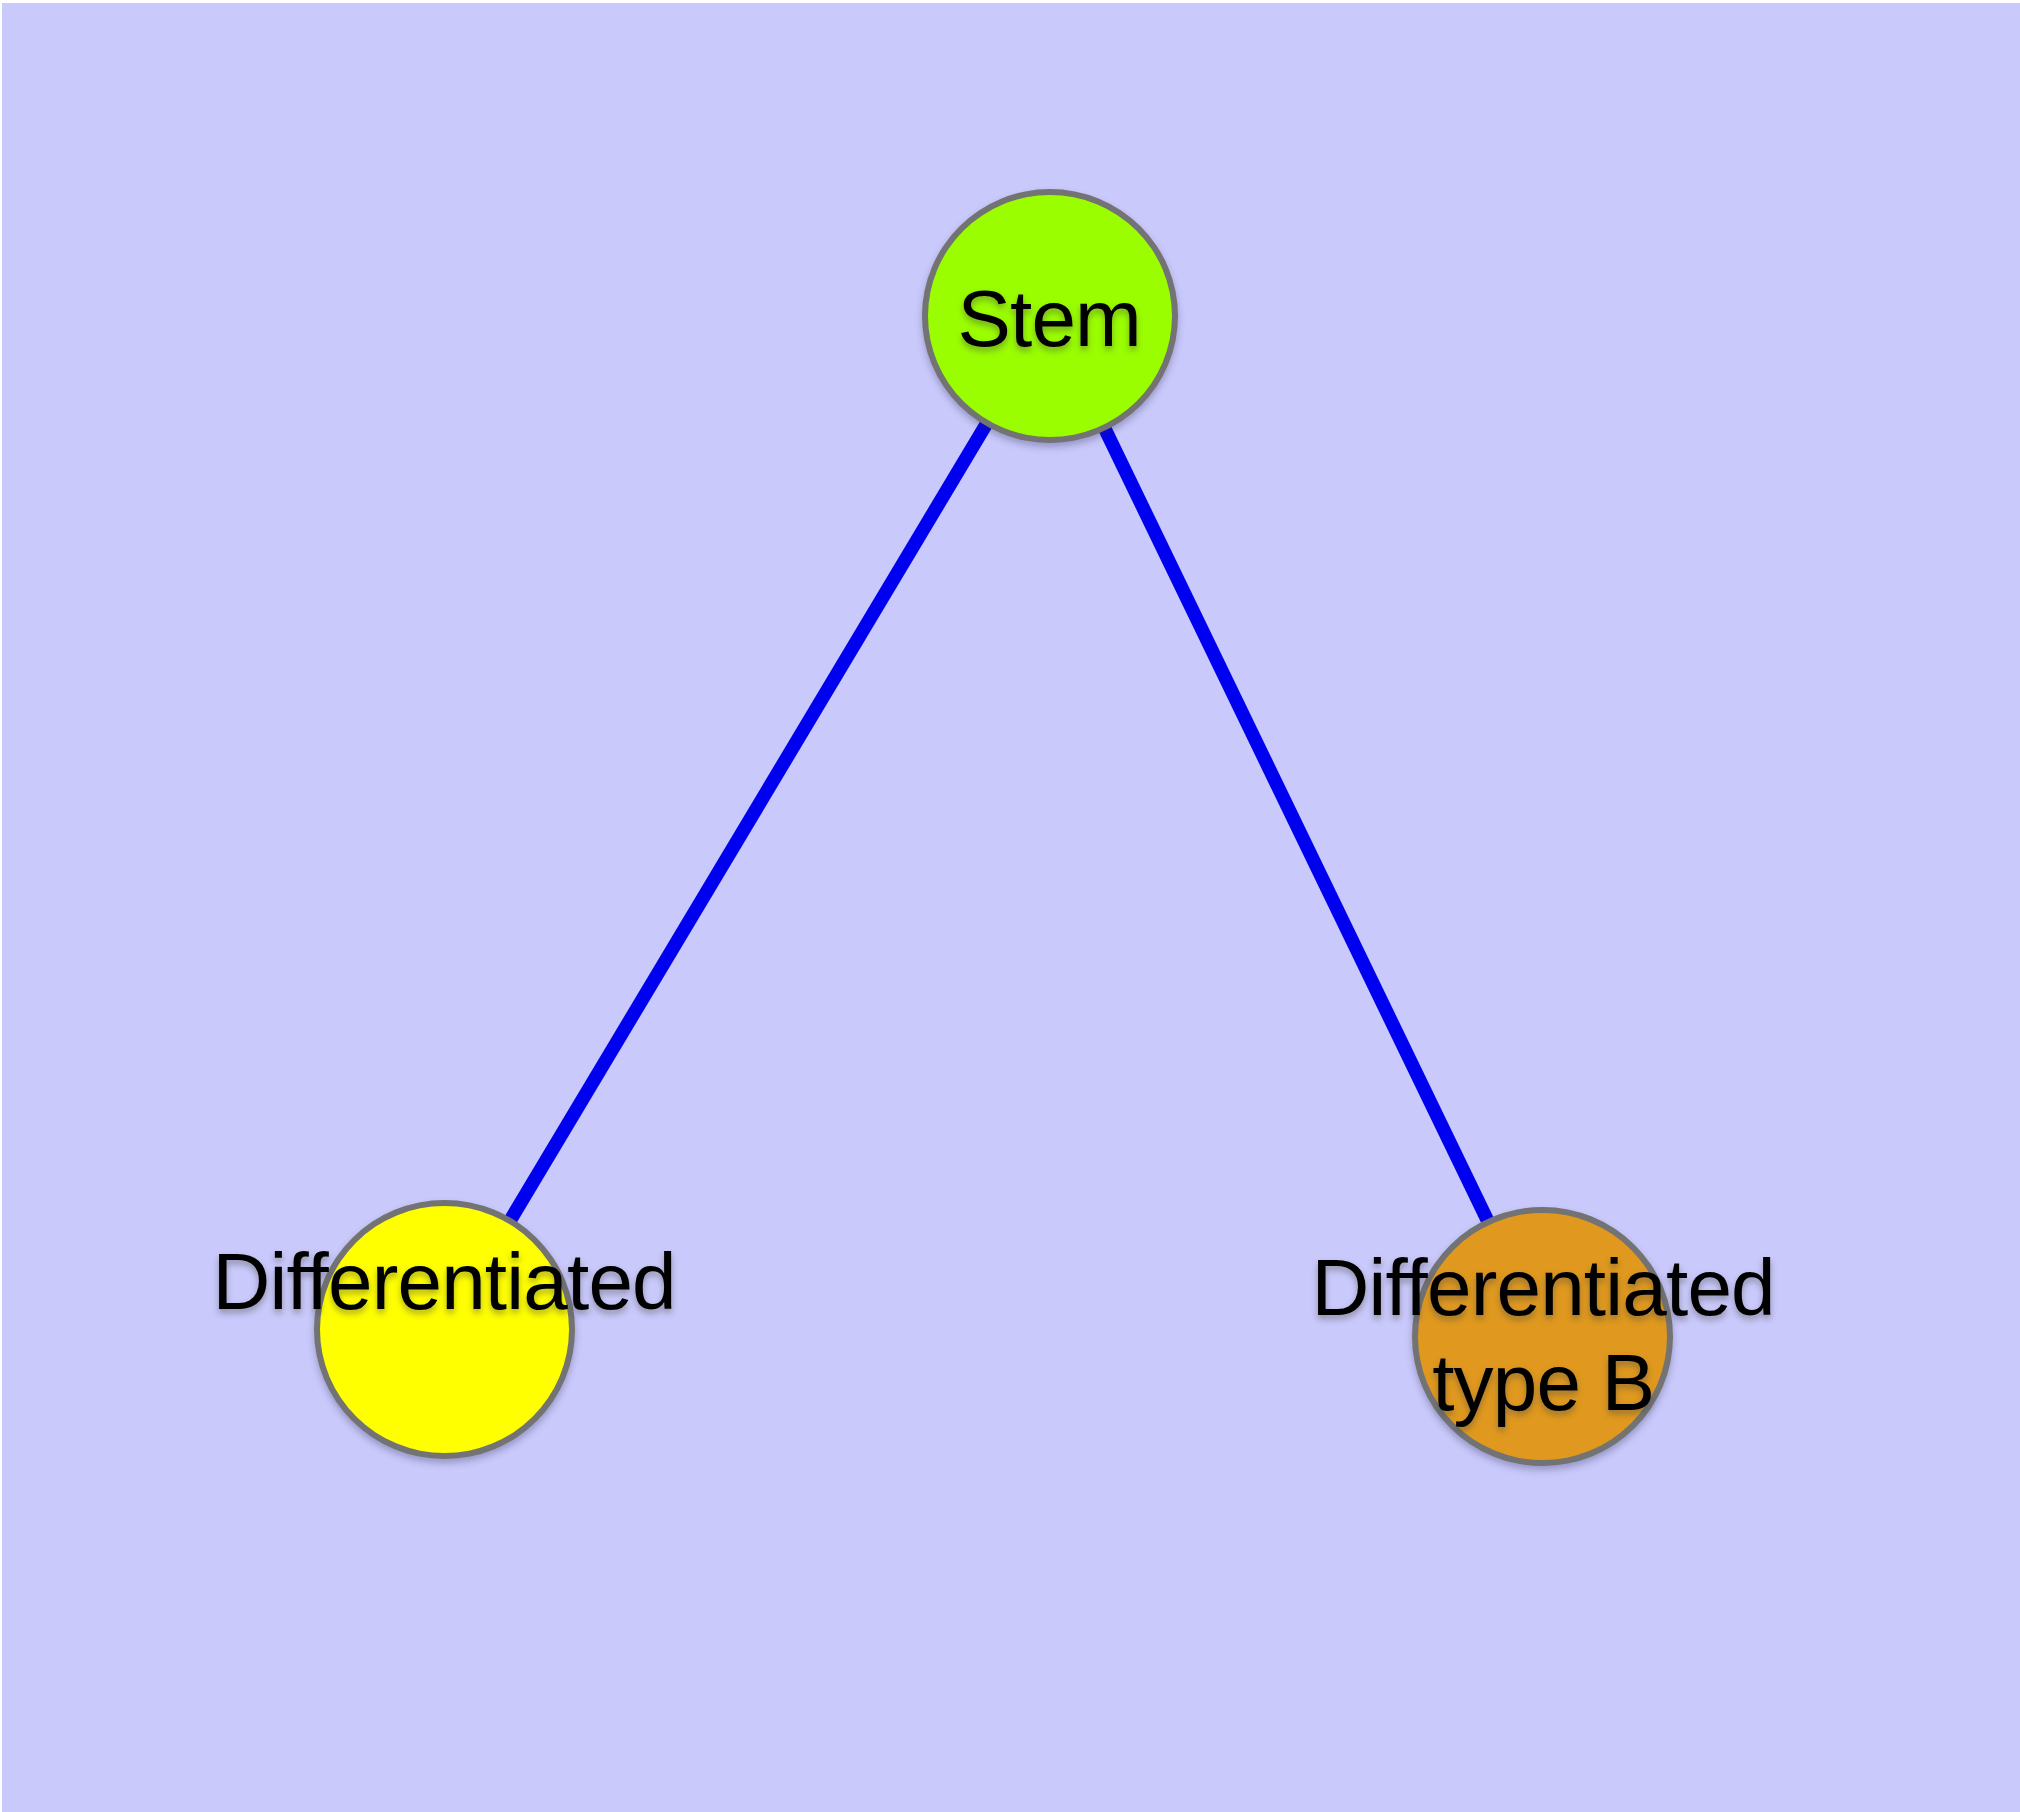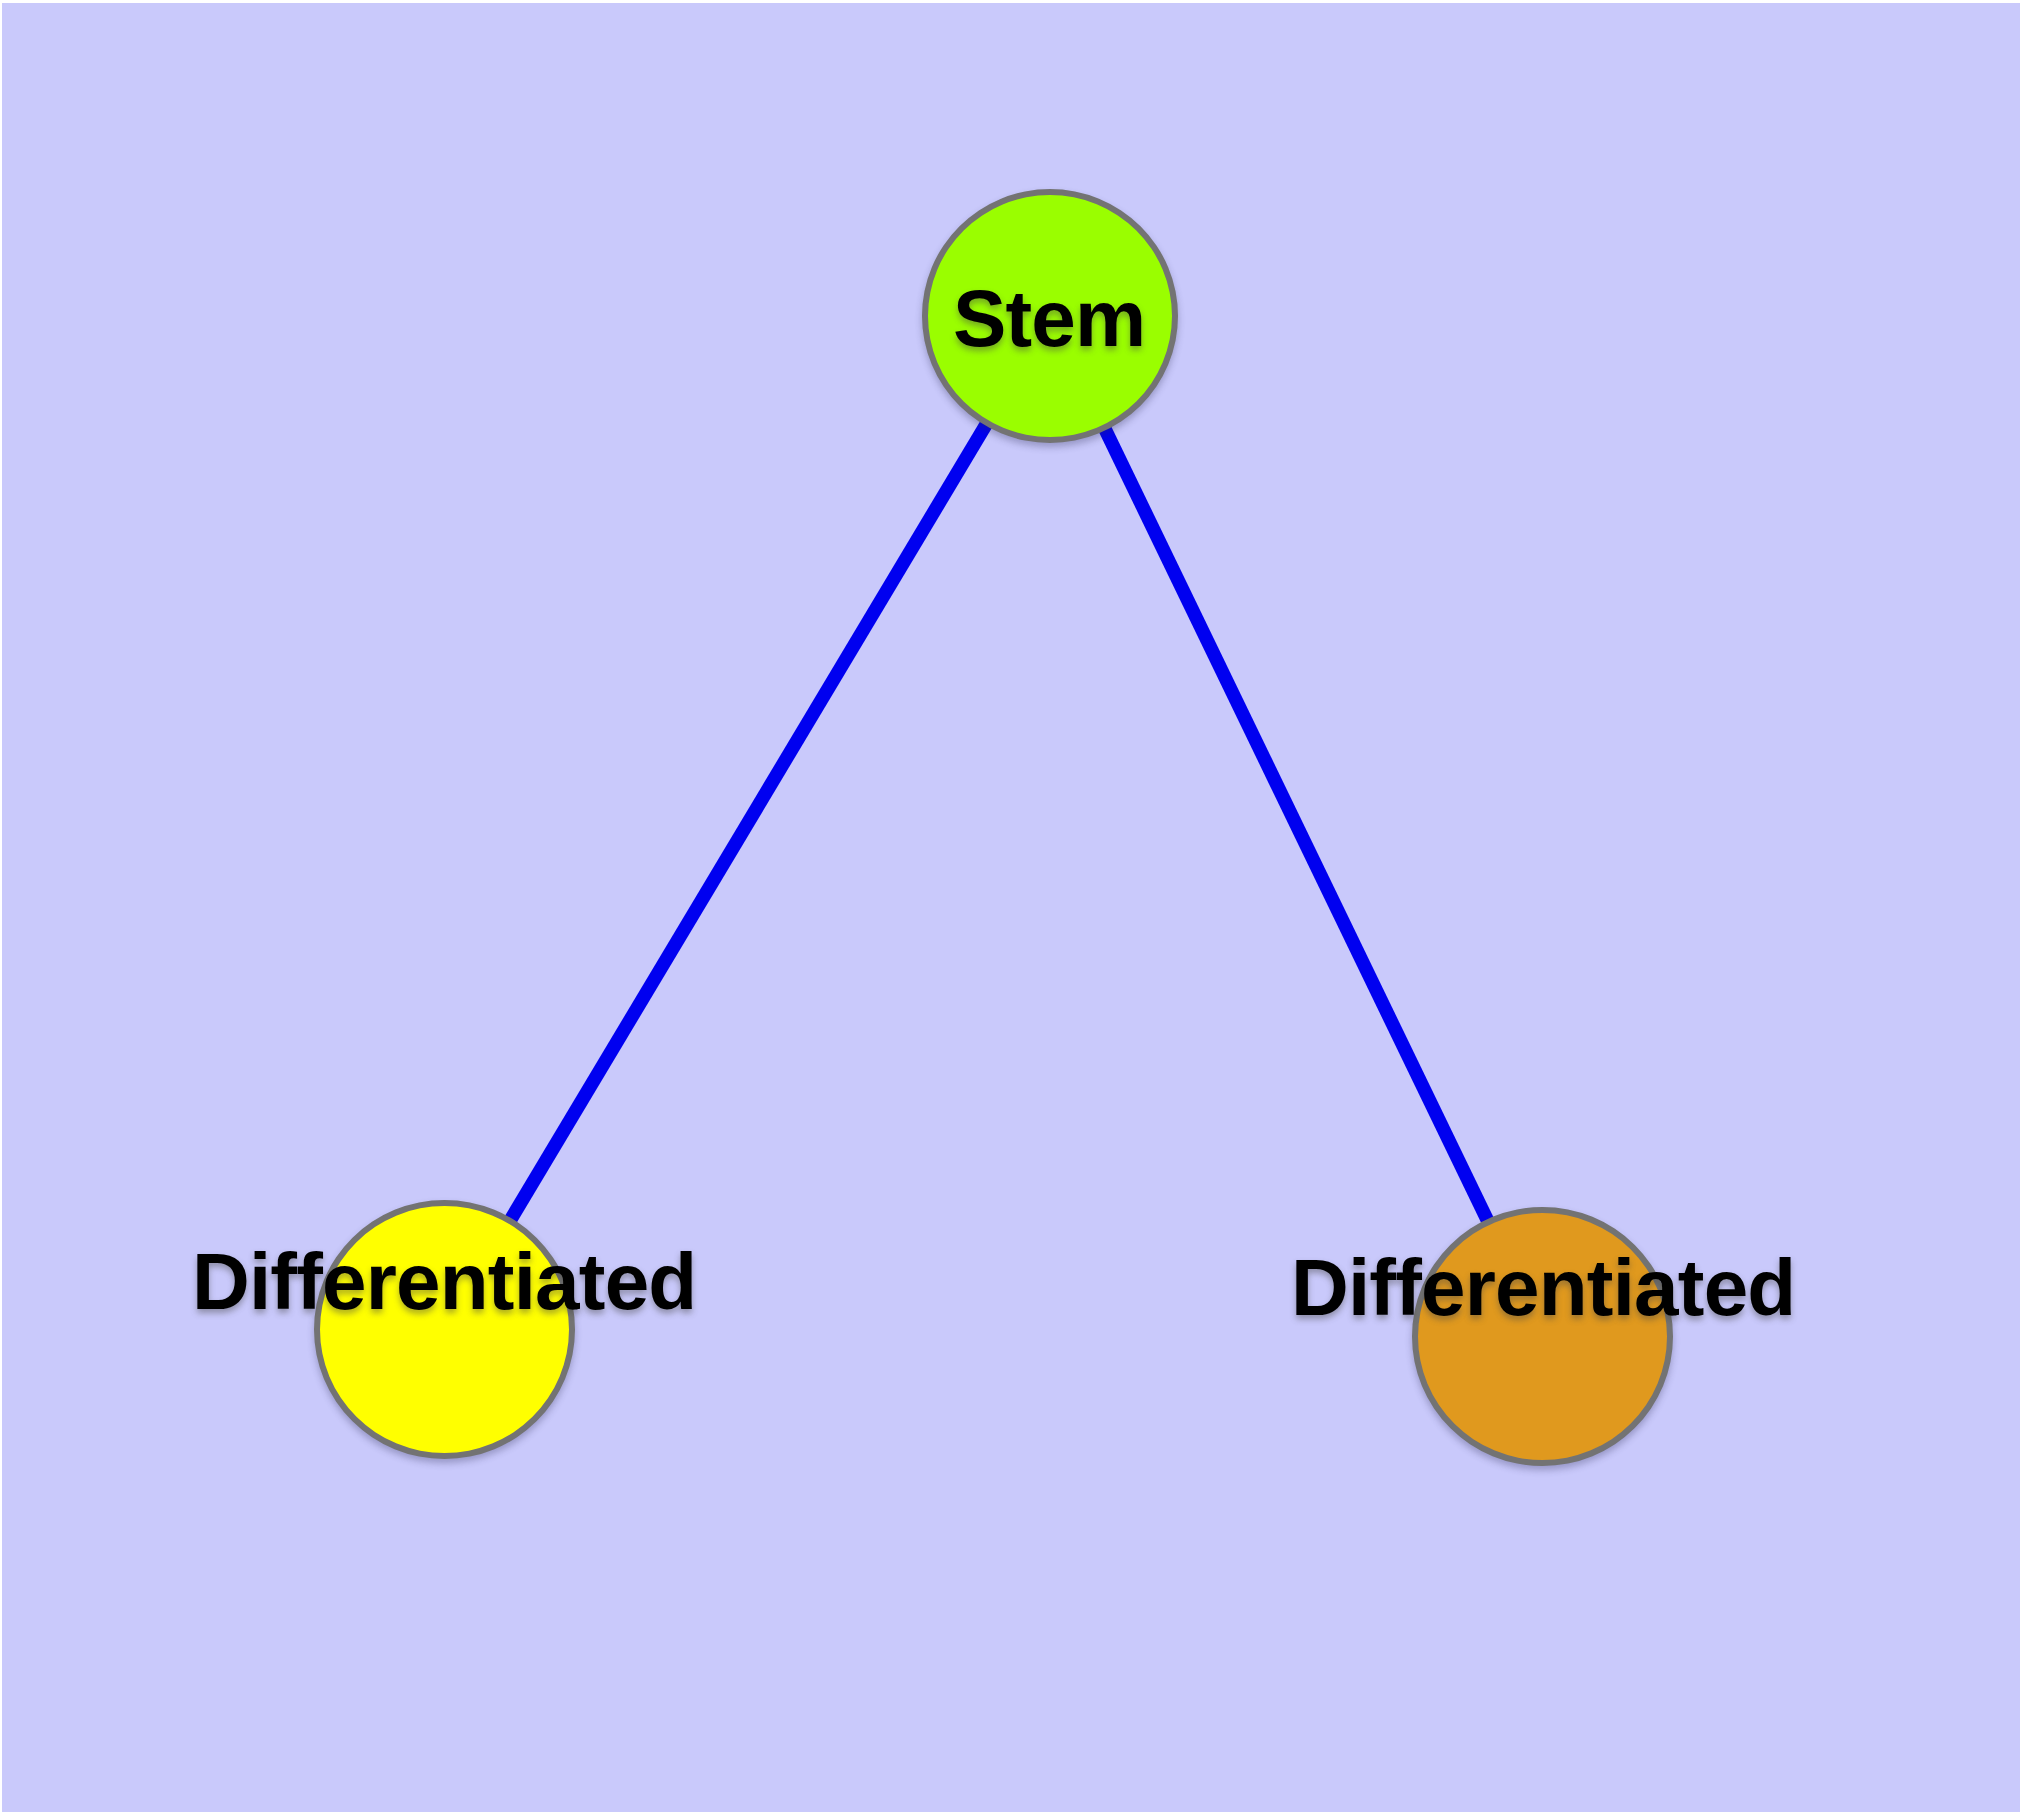--- a/index.html
+++ b/index.html
@@ -60,21 +60,21 @@
   .node-type-b {
     left: 1410px;
     top: 1204px;
     width: 261px;
     height: 259px;
   }
   .node-label {
     position: absolute;
     width: 593px;
     text-align: center;
-    font-weight: bold;
+    font-weight: normal;
     font-size: 80px;
     line-height: 95px;
     letter-spacing: -0.8px;
     color: #000000;
     text-shadow: 0 4.2px 6px rgba(70, 70, 70, 0.45);
     white-space: nowrap;
     z-index: 5;
   }
   .label-stem {
     left: 751px;
@@ -110,17 +110,18 @@
     <div class="node-label label-stem">
       <span data-bind="diagram.nodes.stem.label">Stem</span>
     </div>
 
     <div class="node-label label-type-a">
       <span data-bind="diagram.nodes.type_a.label_line1">Differentiated</span><br>
     </div>
 
     <div class="node-label label-type-b">
       <span data-bind="diagram.nodes.type_b.label_line1">Differentiated</span><br>
+      <span data-bind="diagram.nodes.type_b.label_line2">type B</span>
     </div>
 
   </div>
 </div>
 
 
 </body></html>

